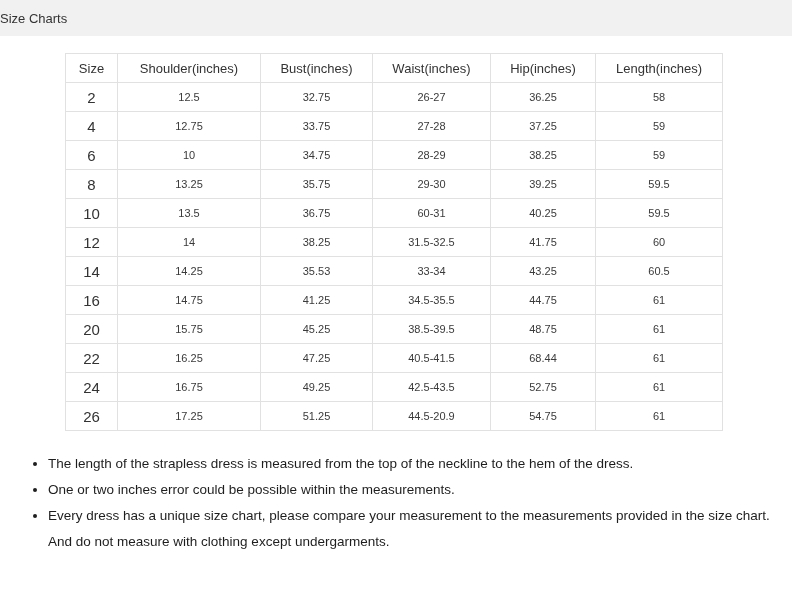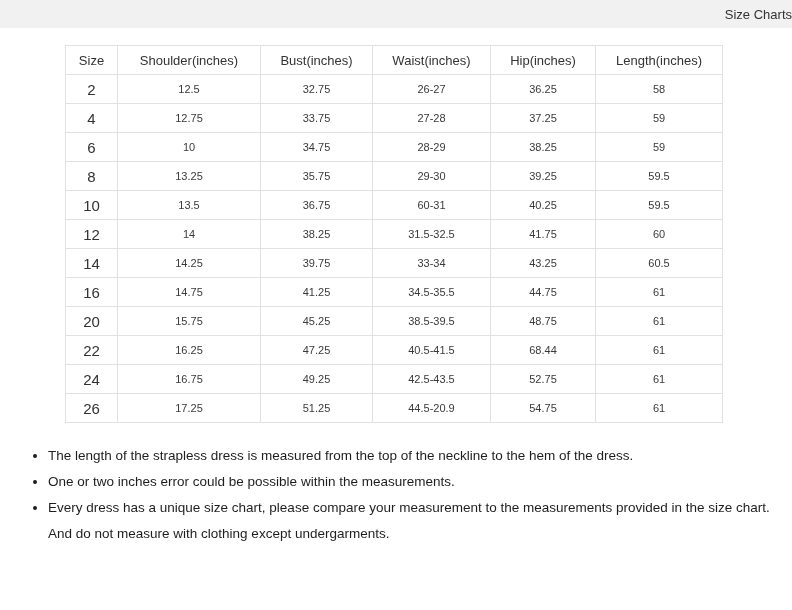--- a/index.html
+++ b/index.html
@@ -9,25 +9,25 @@
     font-family: "Liberation Sans", "DejaVu Sans", sans-serif;
   }
   body {
     width: 792px;
     height: 610px;
     overflow: hidden;
     position: relative;
   }
   .top-band {
     width: 100%;
-    height: 28px;
+    height: 36px;
     background: #f1f1f1;
     display: flex;
     align-items: center;
-    justify-content: flex-end;
+    justify-content: flex-start;
   }
   .top-band span {
     font-size: 13px;
     color: #333333;
   }
   .table-wrap {
     margin: 17px 0 14px 65px;
   }
   table {
     border-collapse: collapse;
@@ -147,21 +147,21 @@
           <td class="size-cell">12</td>
           <td class="value-cell">14</td>
           <td class="value-cell">38.25</td>
           <td class="value-cell">31.5-32.5</td>
           <td class="value-cell">41.75</td>
           <td class="value-cell">60</td>
         </tr>
         <tr>
           <td class="size-cell">14</td>
           <td class="value-cell">14.25</td>
-          <td class="value-cell">39.75</td>
+          <td class="value-cell">35.53</td>
           <td class="value-cell">33-34</td>
           <td class="value-cell">43.25</td>
           <td class="value-cell">60.5</td>
         </tr>
         <tr>
           <td class="size-cell">16</td>
           <td class="value-cell">14.75</td>
           <td class="value-cell">41.25</td>
           <td class="value-cell">34.5-35.5</td>
           <td class="value-cell">44.75</td>

